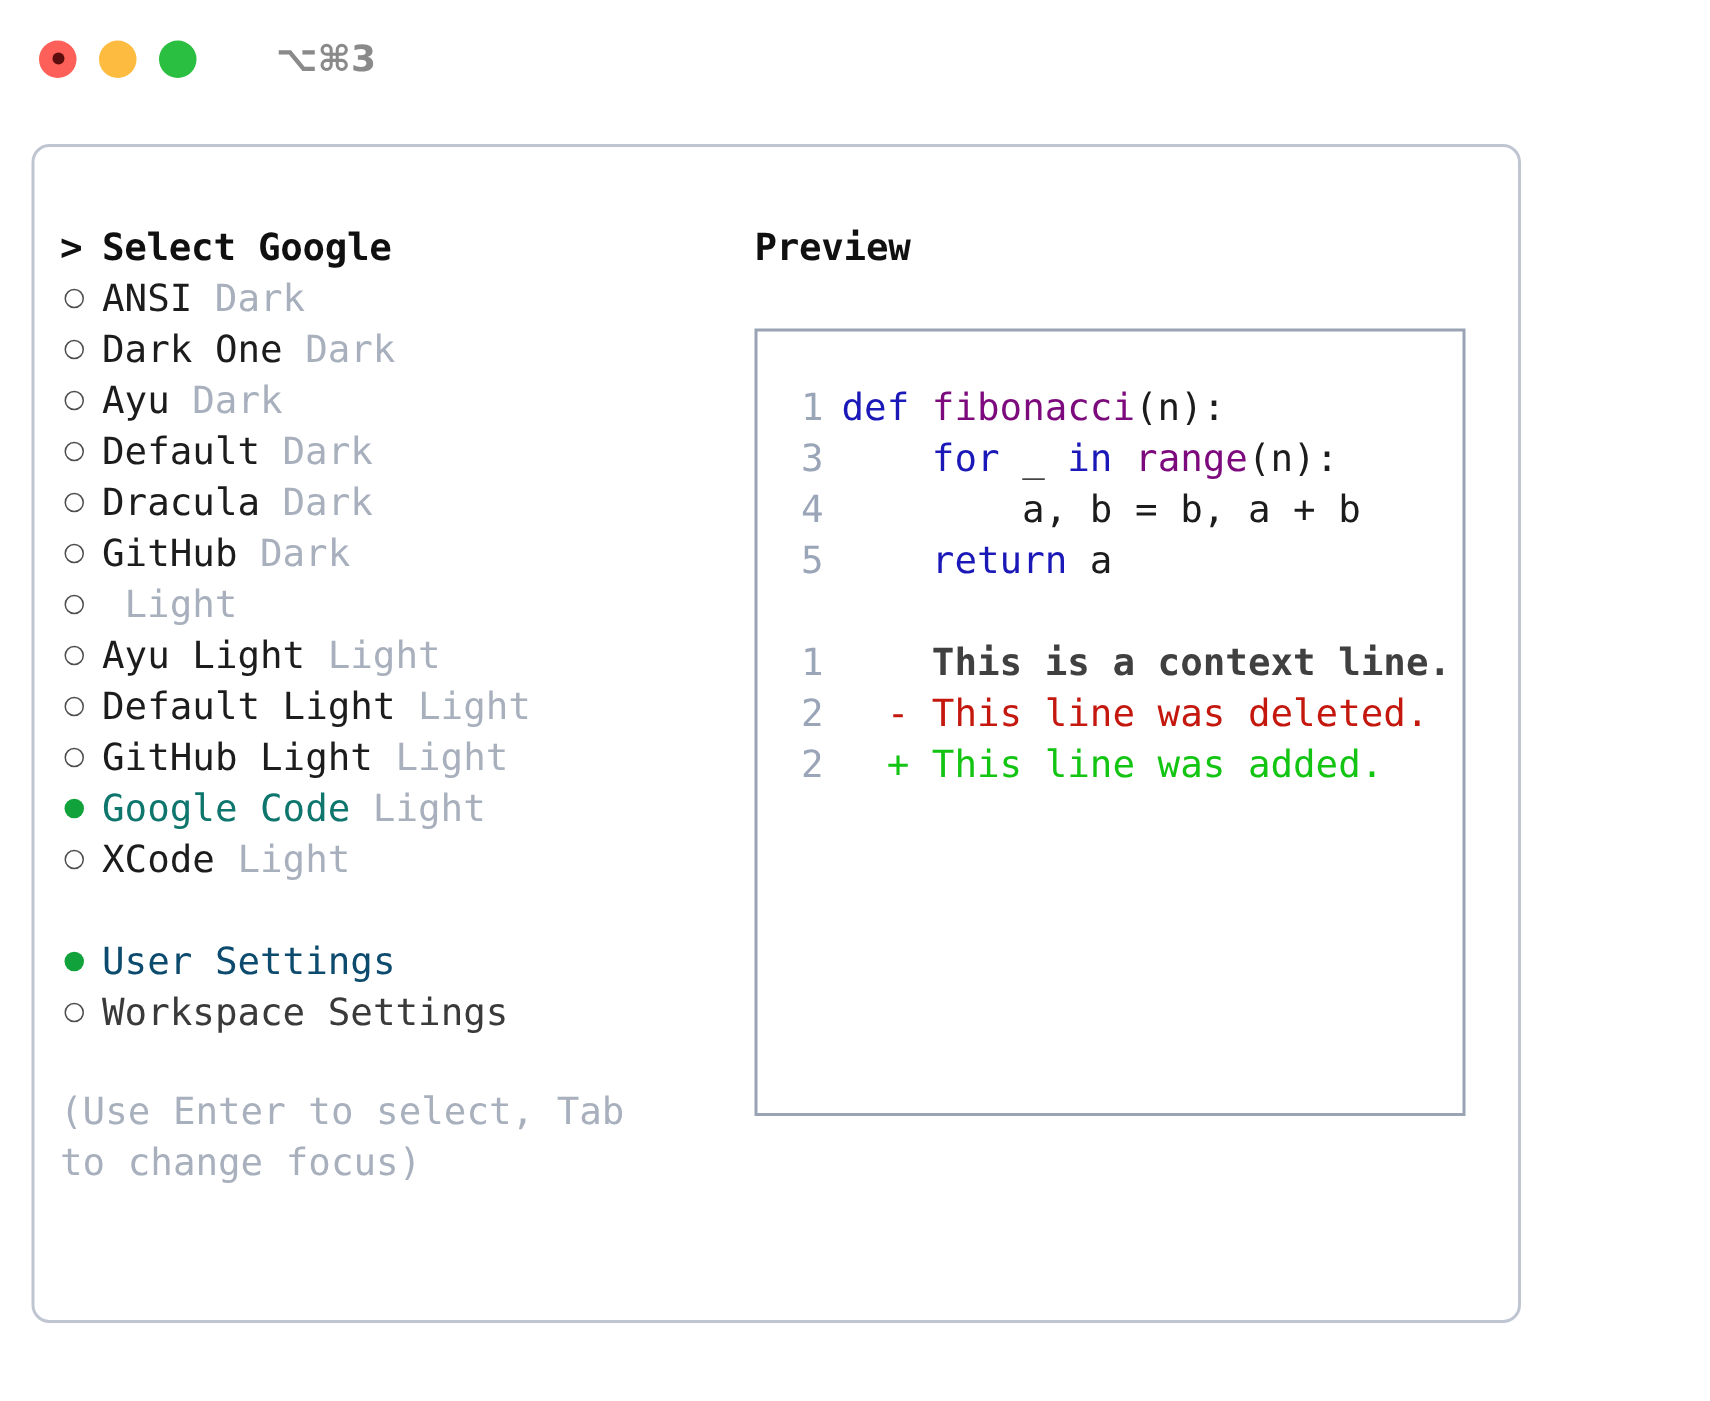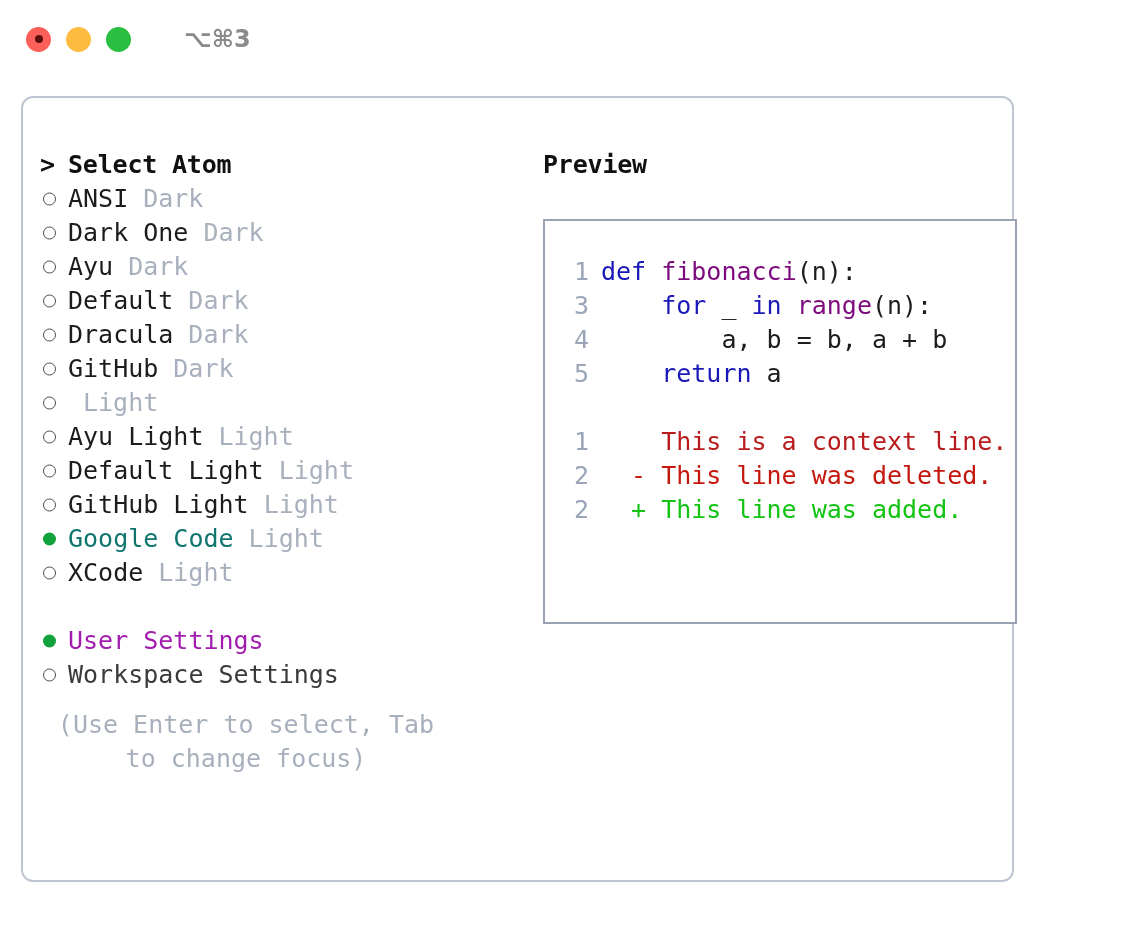--- a/index.html
+++ b/index.html
@@ -154,52 +154,50 @@
   .theme-variant {
     color: #A8B0BD;
     margin-left: 0.6em;
     text-align: right;
   }
   .plain-header {
     color: #1C1C1C;
     font-weight: normal;
   }
   .opt-label { color: #3A3A3A; }
-  .opt-label.selected { color: #a21caf; }
+  .opt-label.selected { color: #0c4a6e; }
 
   .spacer-sm { height: 34px; }
 
   .hint {
-    margin-top: 16px;
+    margin-top: 32px;
     font-size: 25px;
     line-height: 34px;
     color: #A8B0BD;
     width: 412px;
-    text-align: center;
   }
 
   
   .right-col {
     position: absolute;
     left: 480px;
     top: 50px;
     width: 490px;
-    margin-left: 40px;
   }
   .preview-title {
     font-size: 25px;
     font-weight: bold;
     color: #101010;
     line-height: 34px;
     letter-spacing: -0.2px;
   }
   .preview-box {
     margin-top: 37px;
     width: 474px;
-    height: 405px;
+    height: 525px;
     border: 2px solid #99A3B4;
     box-sizing: border-box;
     background: #ffffff;
     padding: 34px 0 0 18px;
   }
   .code-line {
     font-size: 25px;
     line-height: 34px;
     white-space: pre;
     color: #1C1C1C;
@@ -209,21 +207,21 @@
     width: 26px;
     text-align: right;
     color: #9AA5B8;
     margin-right: 12px;
   }
   .kw   { color: #1B18B8; }
   .fn   { color: #7D0A7D; }
   .num  { color: #0D7373; }
   .pl   { color: #1C1C1C; }
   .code-gap { height: 34px; }
-  .diff-ctx { color: #b91c1c; }
+  .diff-ctx { color: #404040; font-weight: bold; }
   .diff-del { color: #C4180E; }
   .diff-add { color: #13C413; }
 </style>
 </head>
 <body>
 
 <div class="window">
 
   <div class="titlebar">
     <div class="lights">
@@ -234,21 +232,21 @@
     <div class="shortcut">⌥⌘3</div>
   </div>
 
   <div class="dialog">
     <div class="cols">
 
       <div class="left-col">
 
         <div class="row header-row">
           <span class="marker">&gt;</span>
-          <span>Select Atom</span>
+          <span>Select Google</span>
         </div>
 
         <div id="theme-items">
             <div class="row">
               <span class="bullet-cell">
                 <span class="dot off"></span>
               </span>
               <span class="theme-name">ANSI</span>
               <span class="theme-variant">Dark</span>
             </div>

